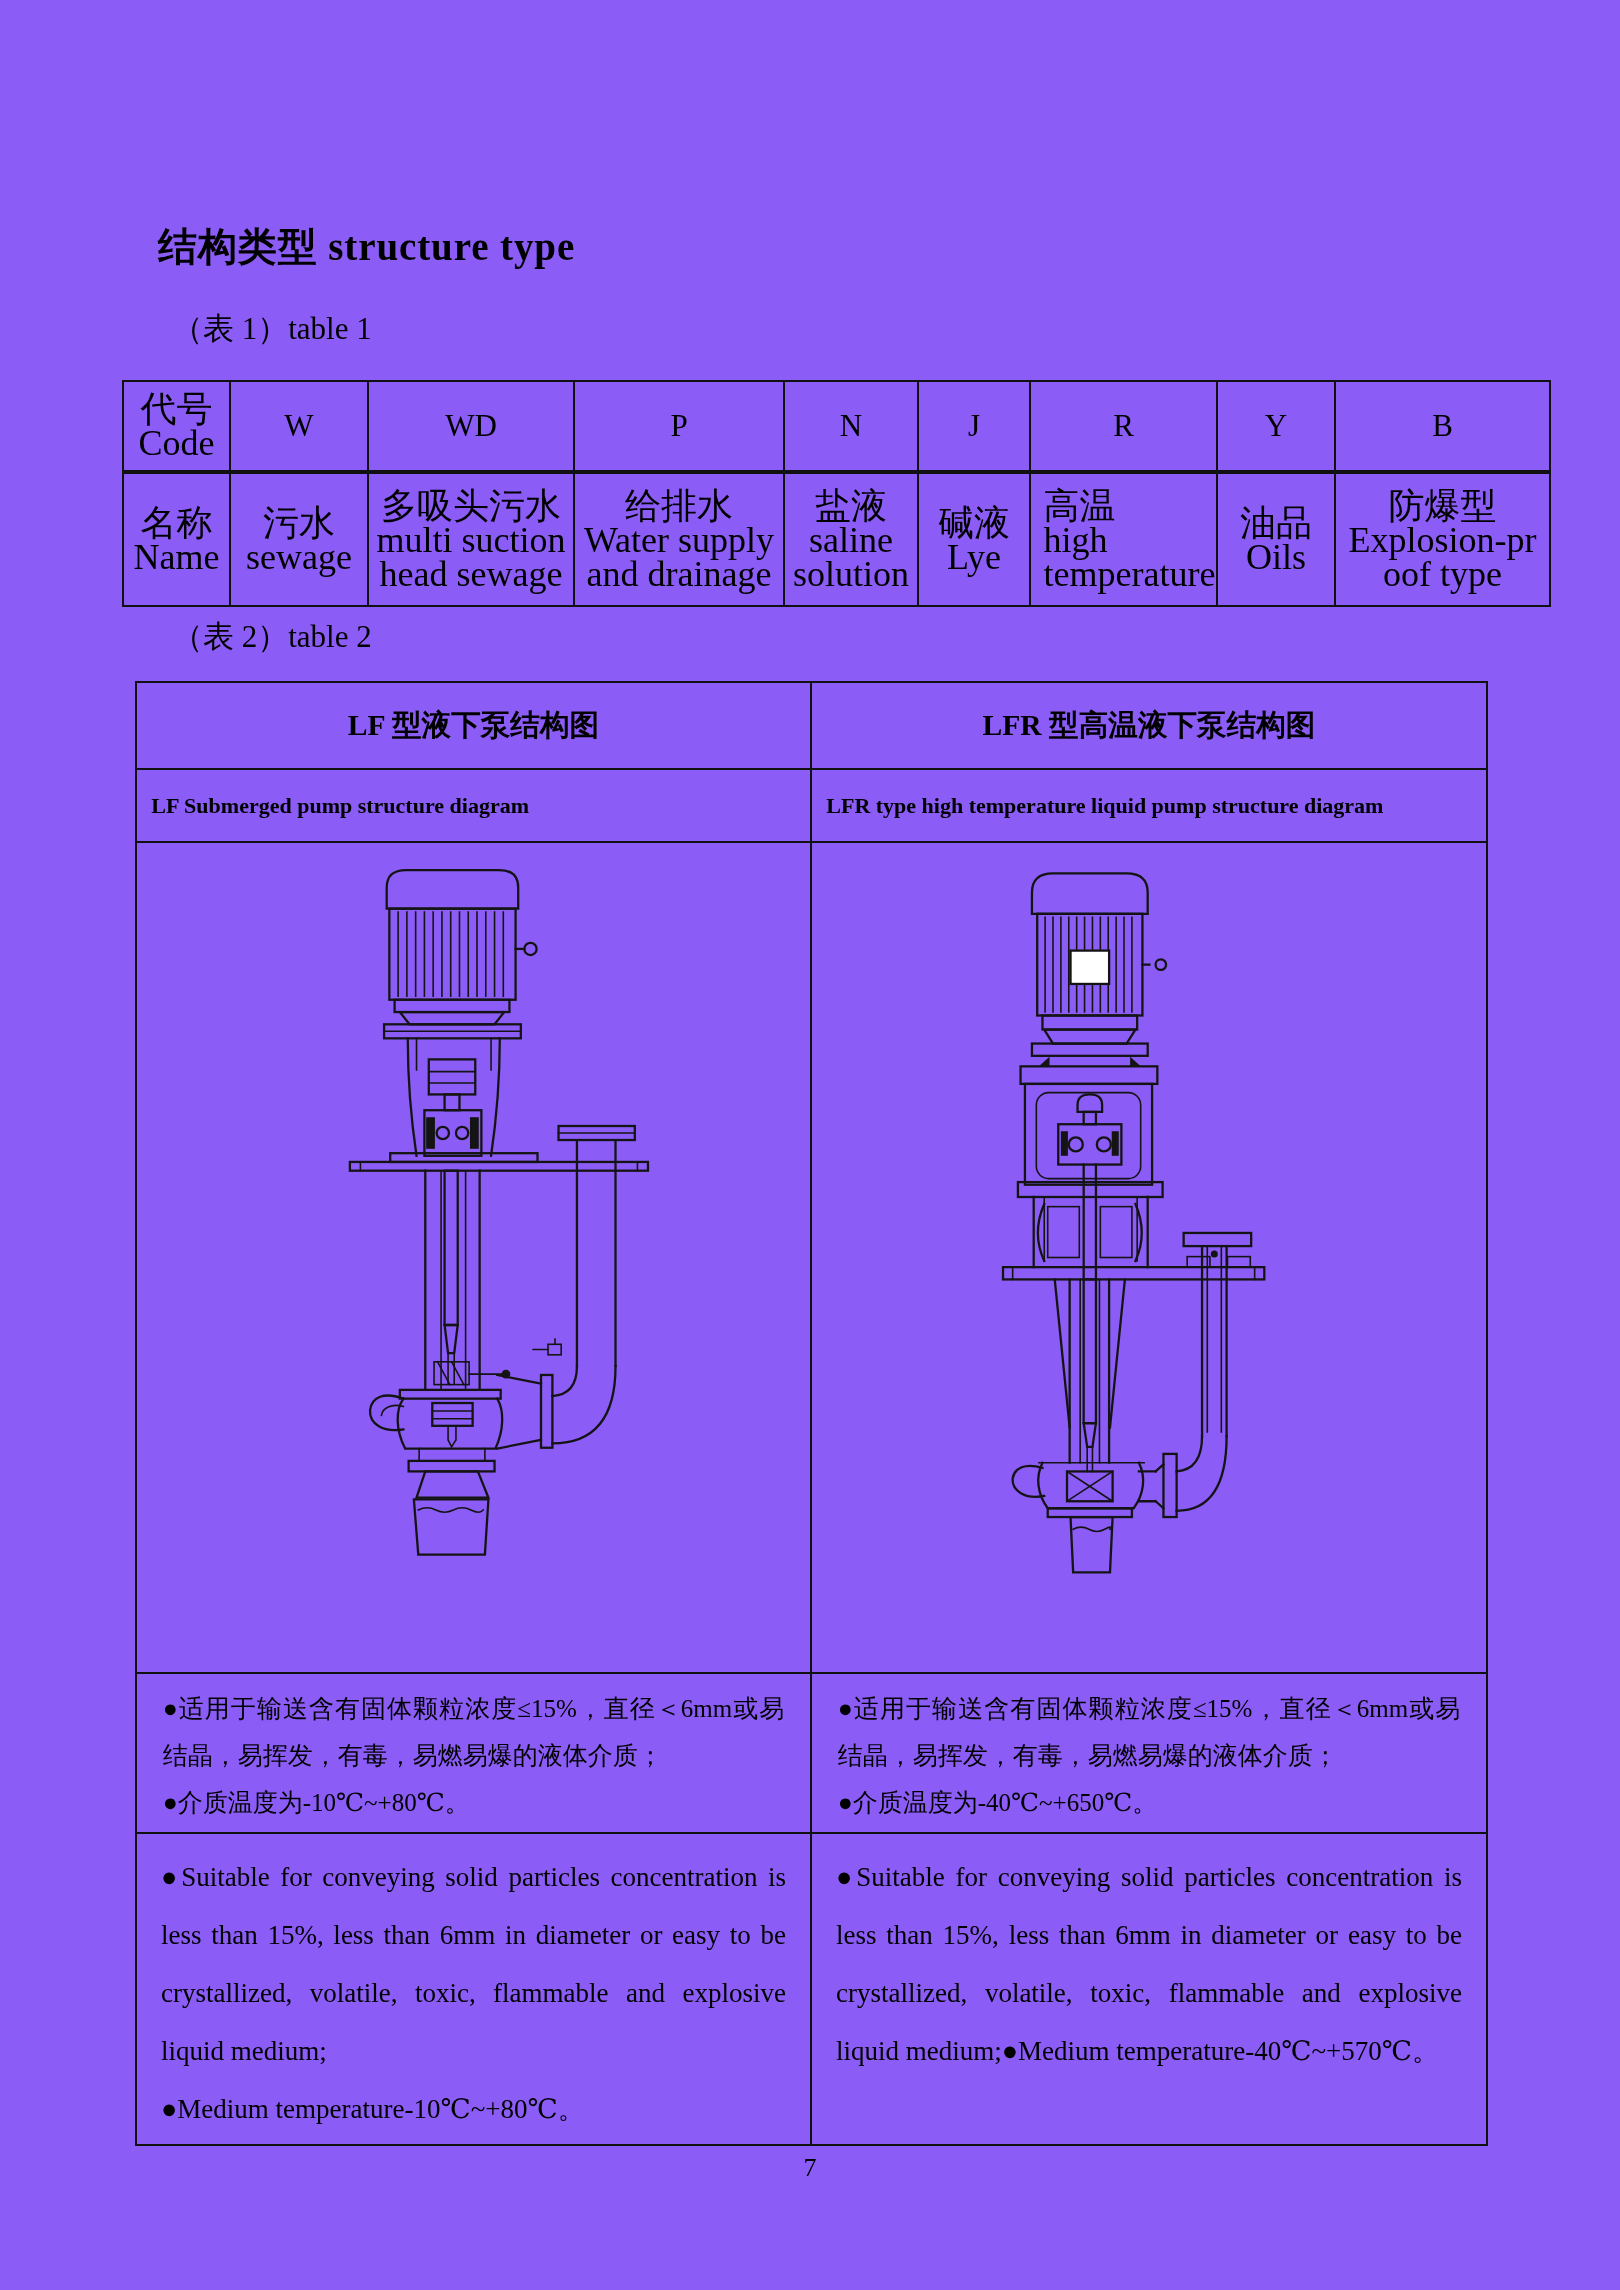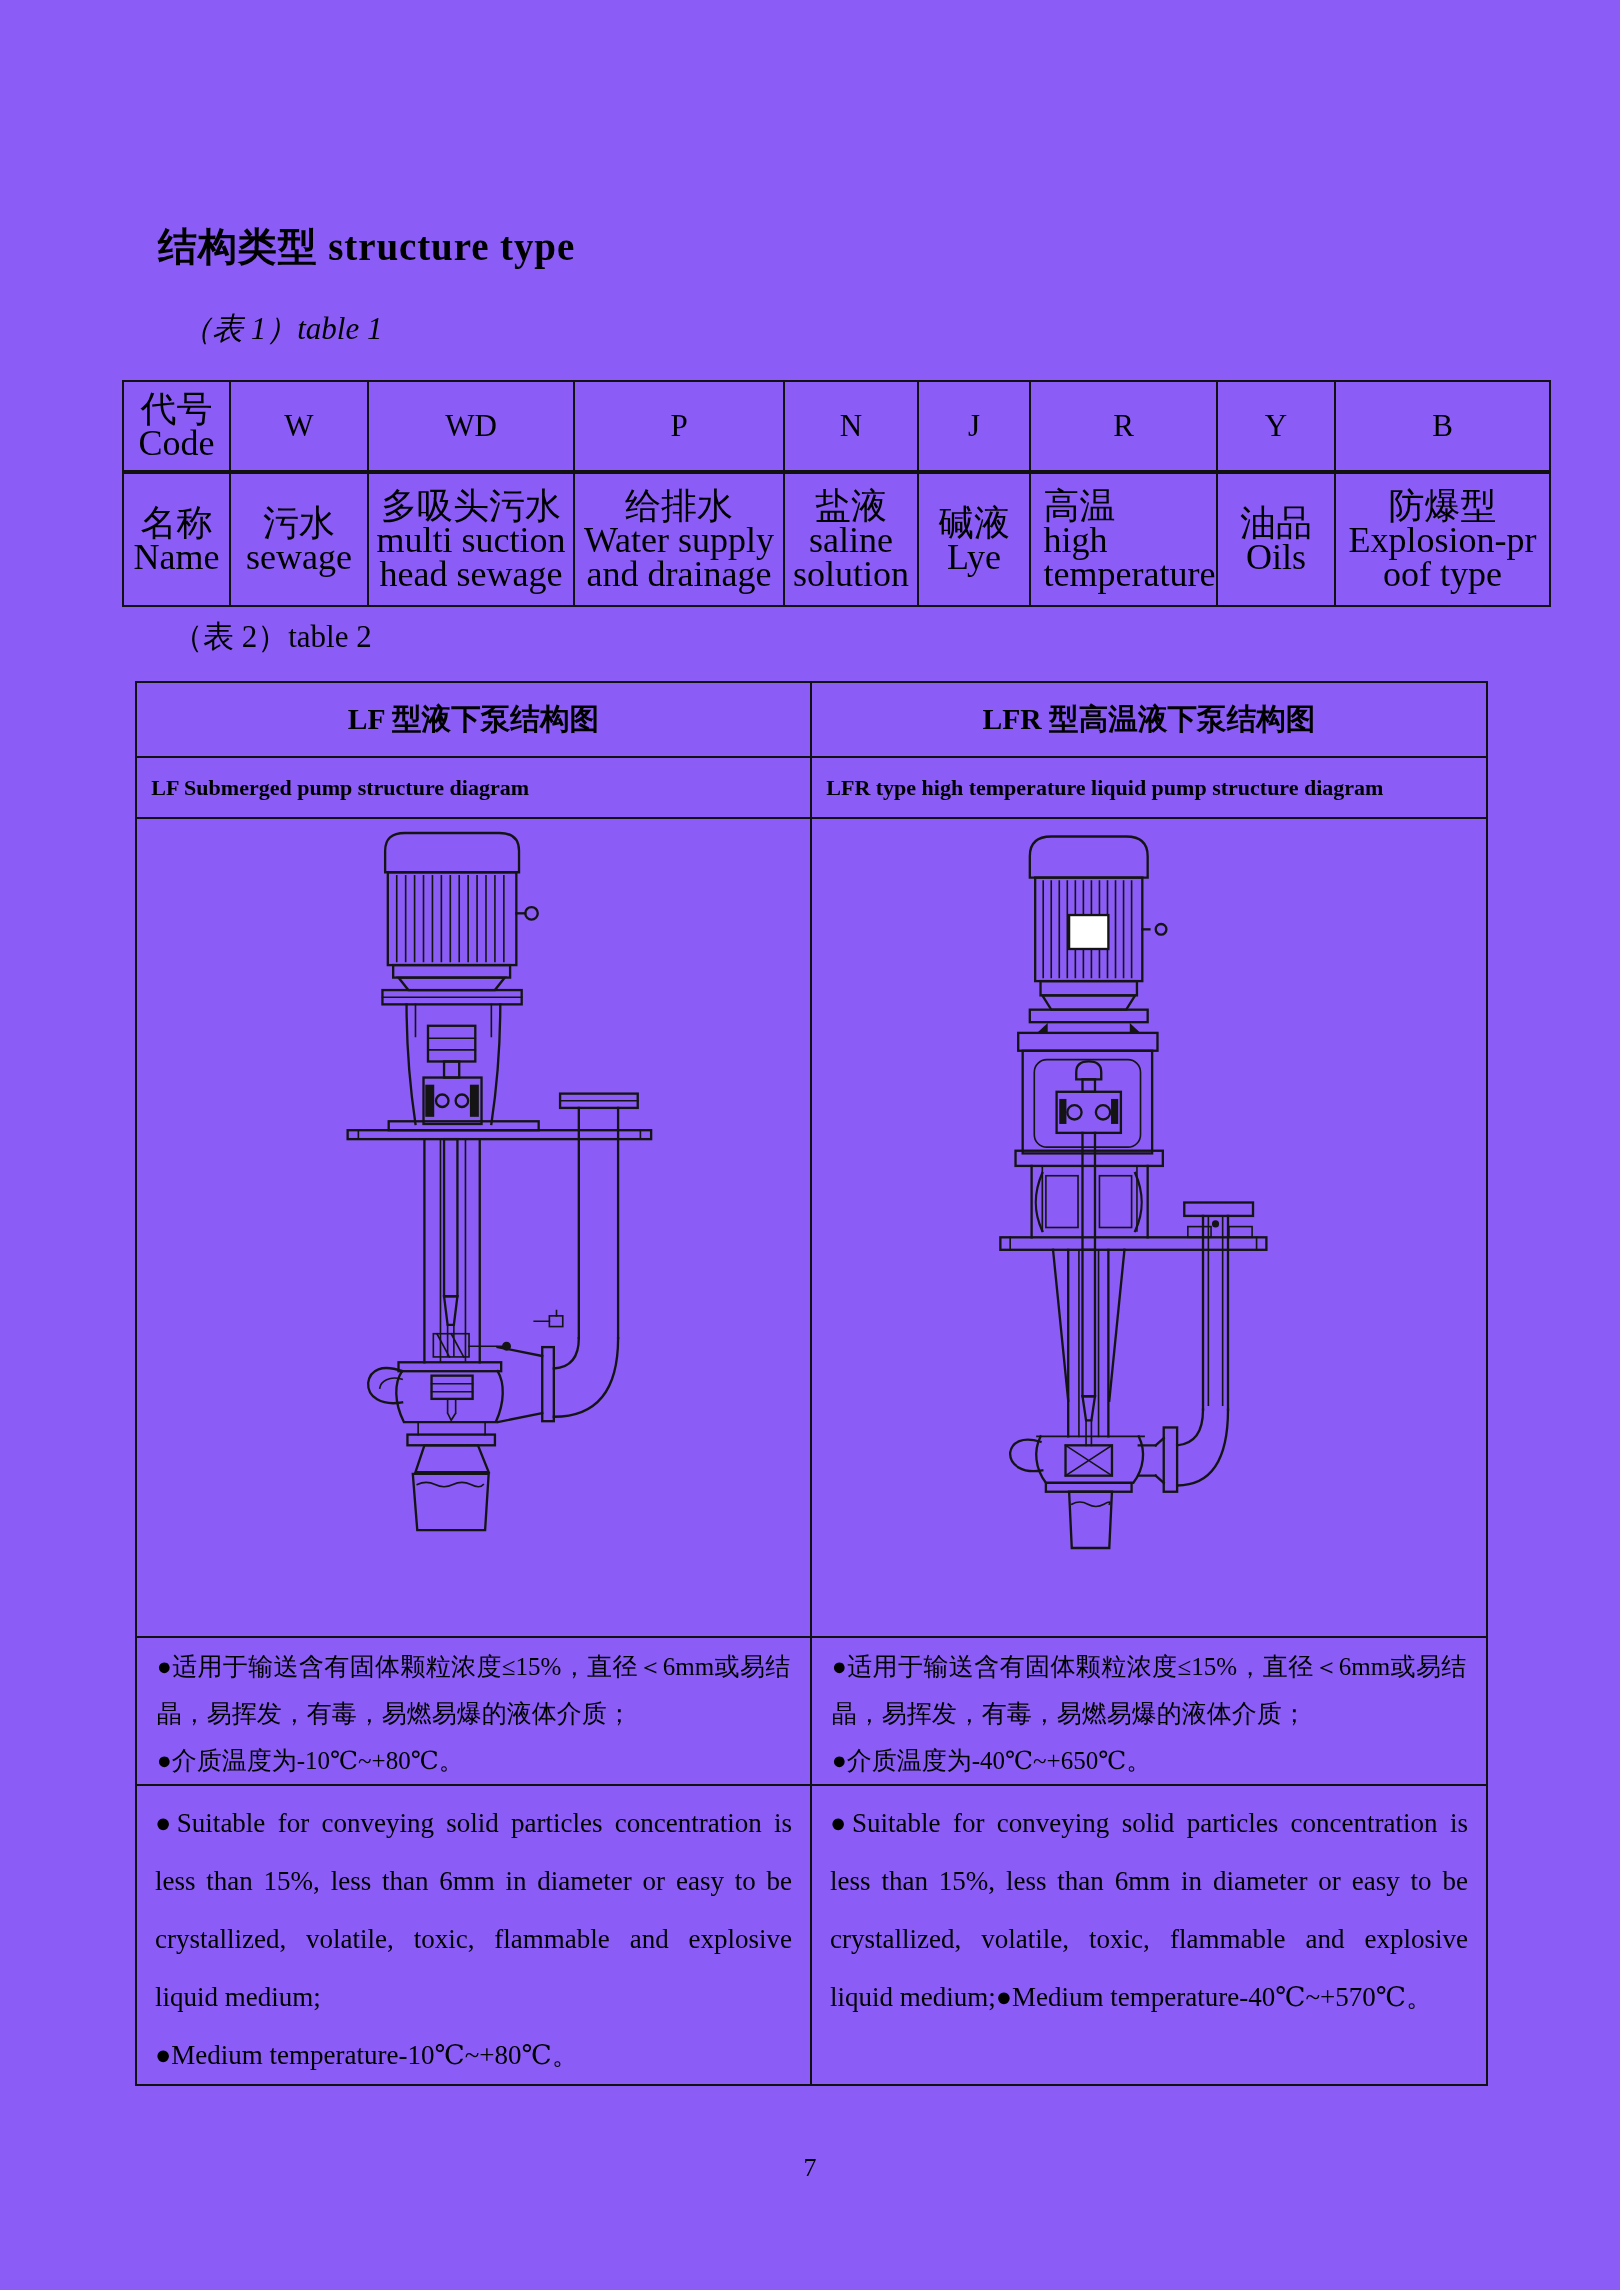--- a/index.html
+++ b/index.html
@@ -10,21 +10,21 @@
     background:#8b5cf6;
     font-family:"Liberation Serif","DejaVu Serif",serif;
     color:#000;
     overflow:hidden;
   }
   .heading{
     position:absolute;left:158px;top:220px;
     font-size:39px;font-weight:bold;letter-spacing:0.9px;
   }
   .tcaption{position:absolute;font-size:31px;}
-  .cap1{left:181px;top:308px;font-style:italic;}
+  .cap1{left:172px;top:308px;}
   .cap2{left:172px;top:616px;}
 
   
   table{border-collapse:collapse;table-layout:fixed;}
   .t1{
     position:absolute;left:122px;top:380px;width:1428px;
   }
   .t1 td{
     border:2.7px solid #111;
     text-align:center;vertical-align:middle;
@@ -38,21 +38,21 @@
   .pre{white-space:pre-line;}
   .t1 td.leftal{text-align:left;padding-left:12.5px;}
 
   
   .t2{
     position:absolute;left:135px;top:681px;width:1351px;
   }
   .t2 td{
     border:2.7px solid #111;
     vertical-align:middle;
-    padding:0;overflow:hidden;
+    padding:6px;overflow:hidden;
   }
   .t2 .titlerow td{height:73px;text-align:center;font-weight:bold;font-size:29.6px;}
   .t2 .subrow td{height:59px;font-weight:bold;font-size:22px;padding-left:14.3px;}
   .t2 .diagrow td{height:817px;vertical-align:top;}
   .t2 .zhrow td{height:144px;font-size:25px;vertical-align:top;}
   .t2 .enrow td{height:291px;font-size:27px;vertical-align:top;}
   .zhtext{padding:5.4px 19.7px 0 19.7px;line-height:47px;}
   .zhtext .para{text-align:justify;text-align-last:left;margin:0;}
   .entext{padding:7.2px 18px 0 18px;line-height:58px;}
   .entext .para{text-align:justify;text-align-last:left;margin:0;}

